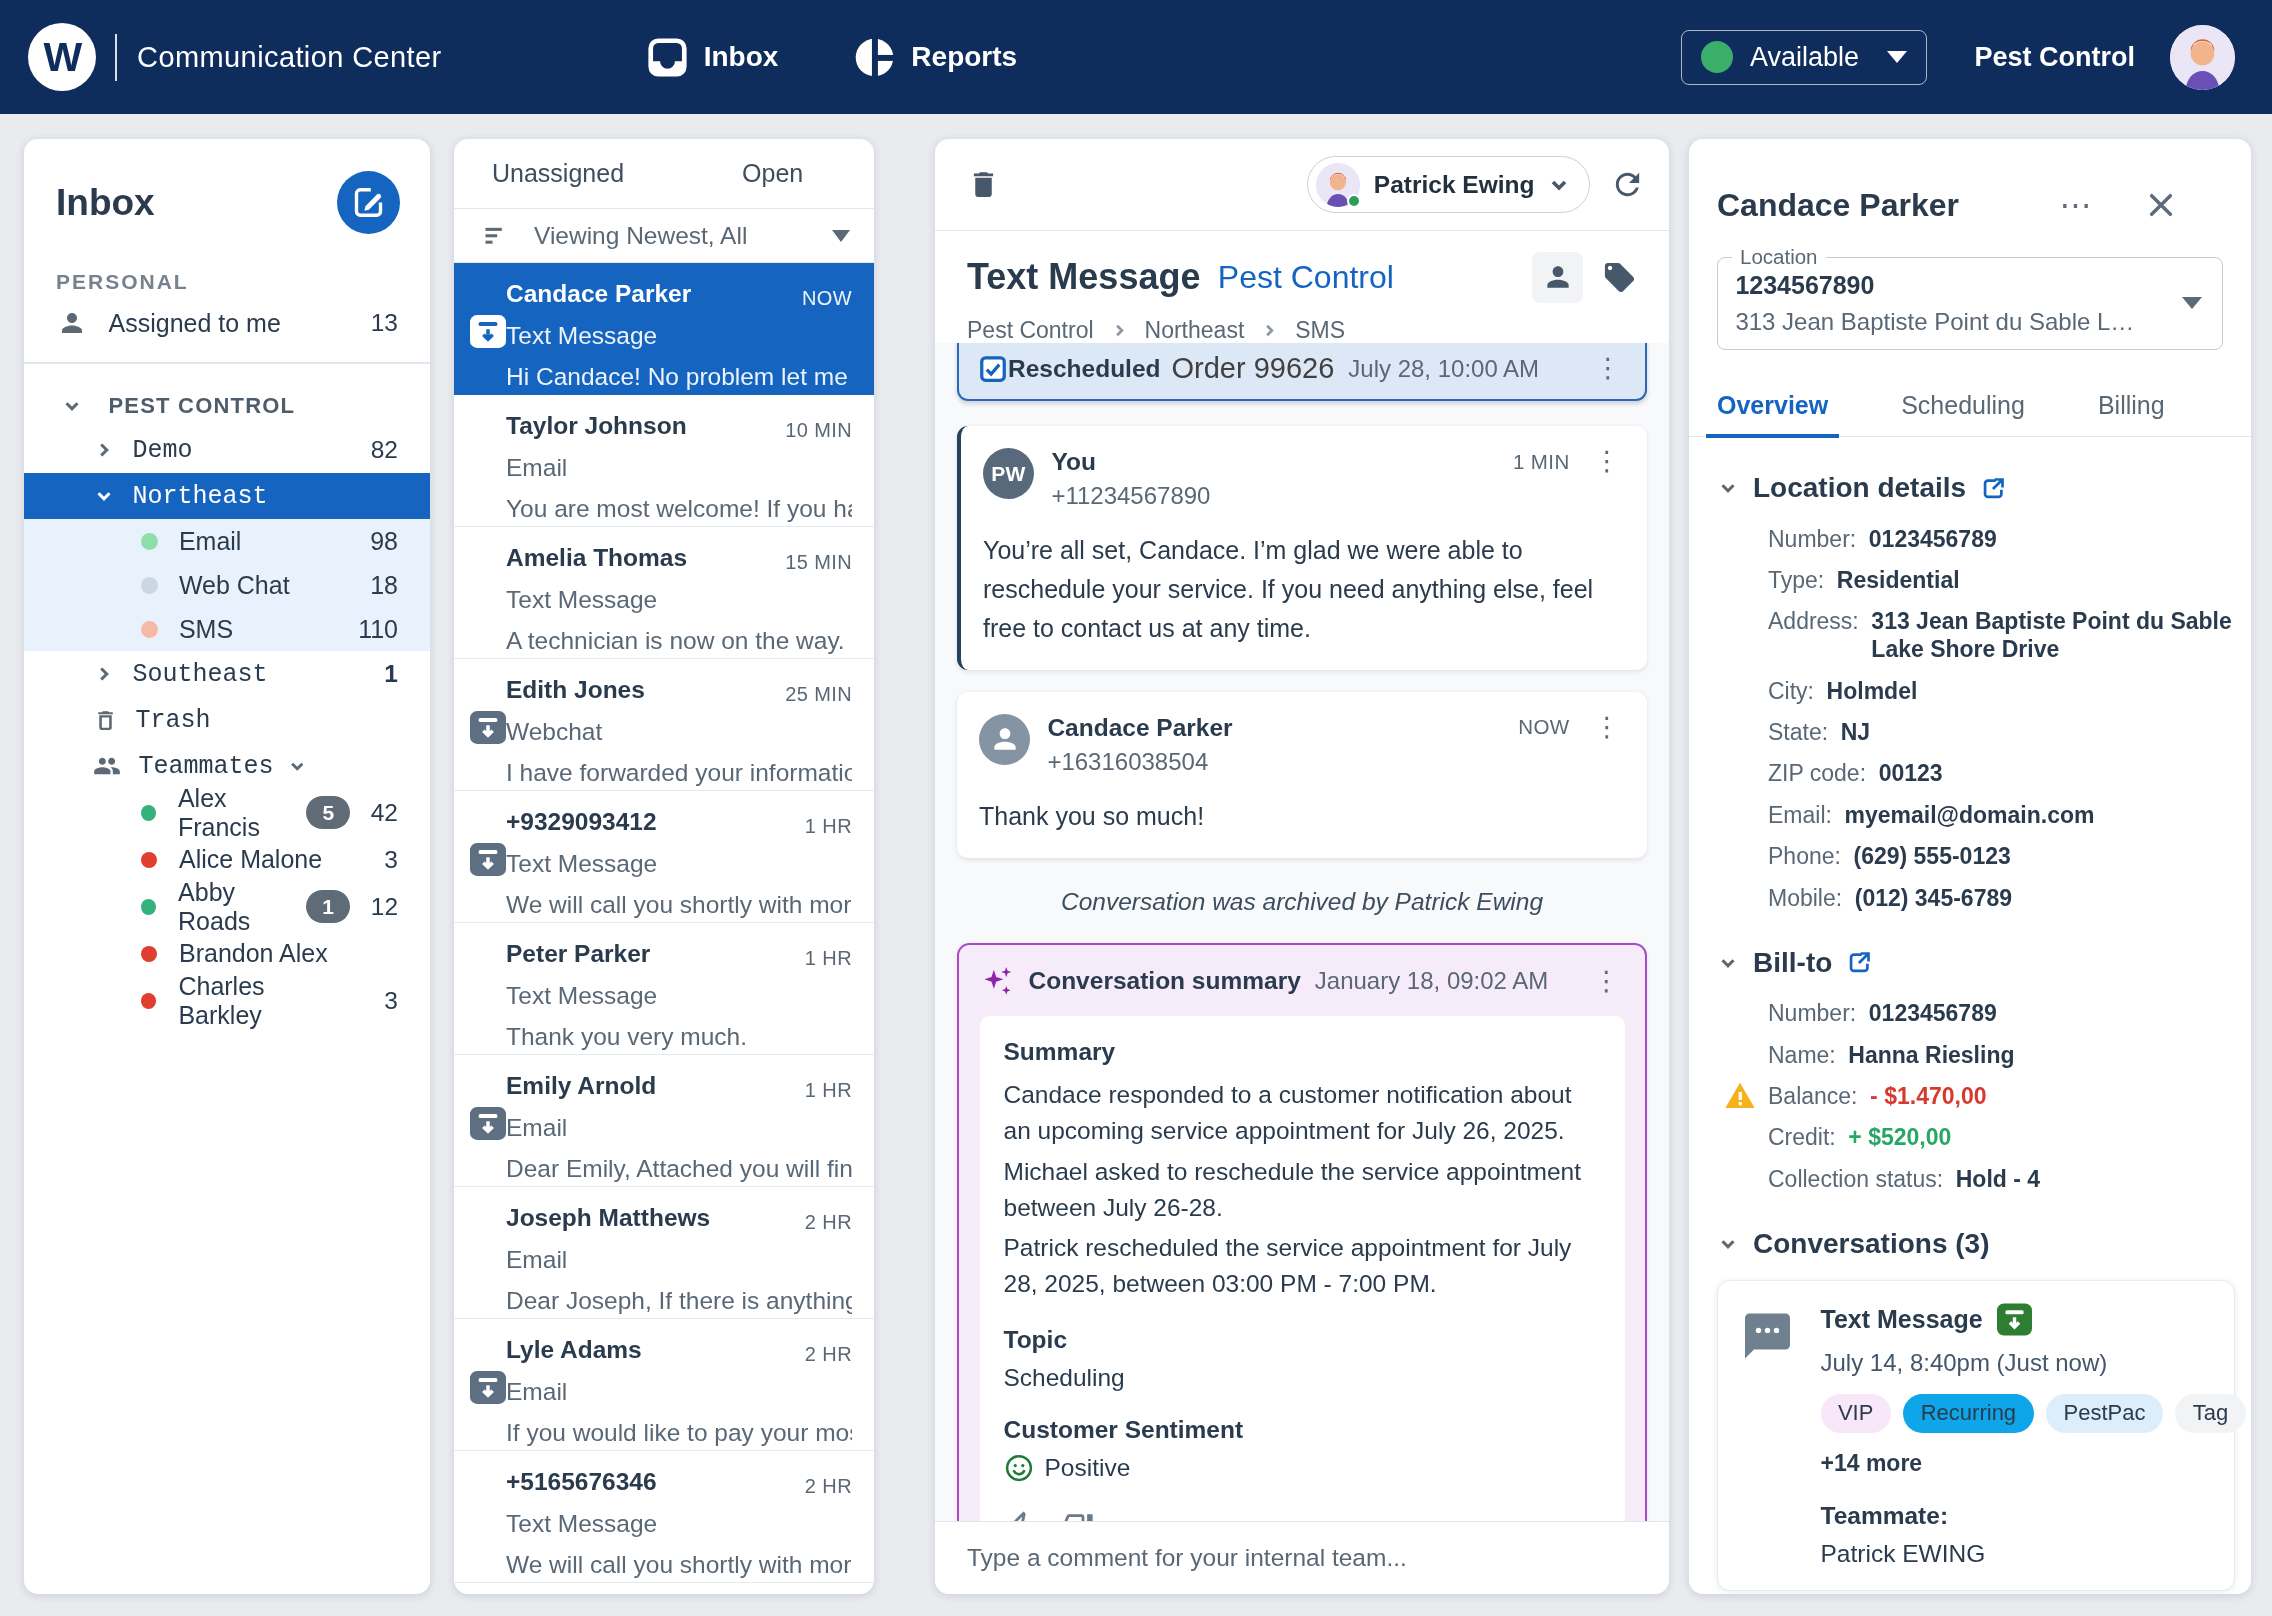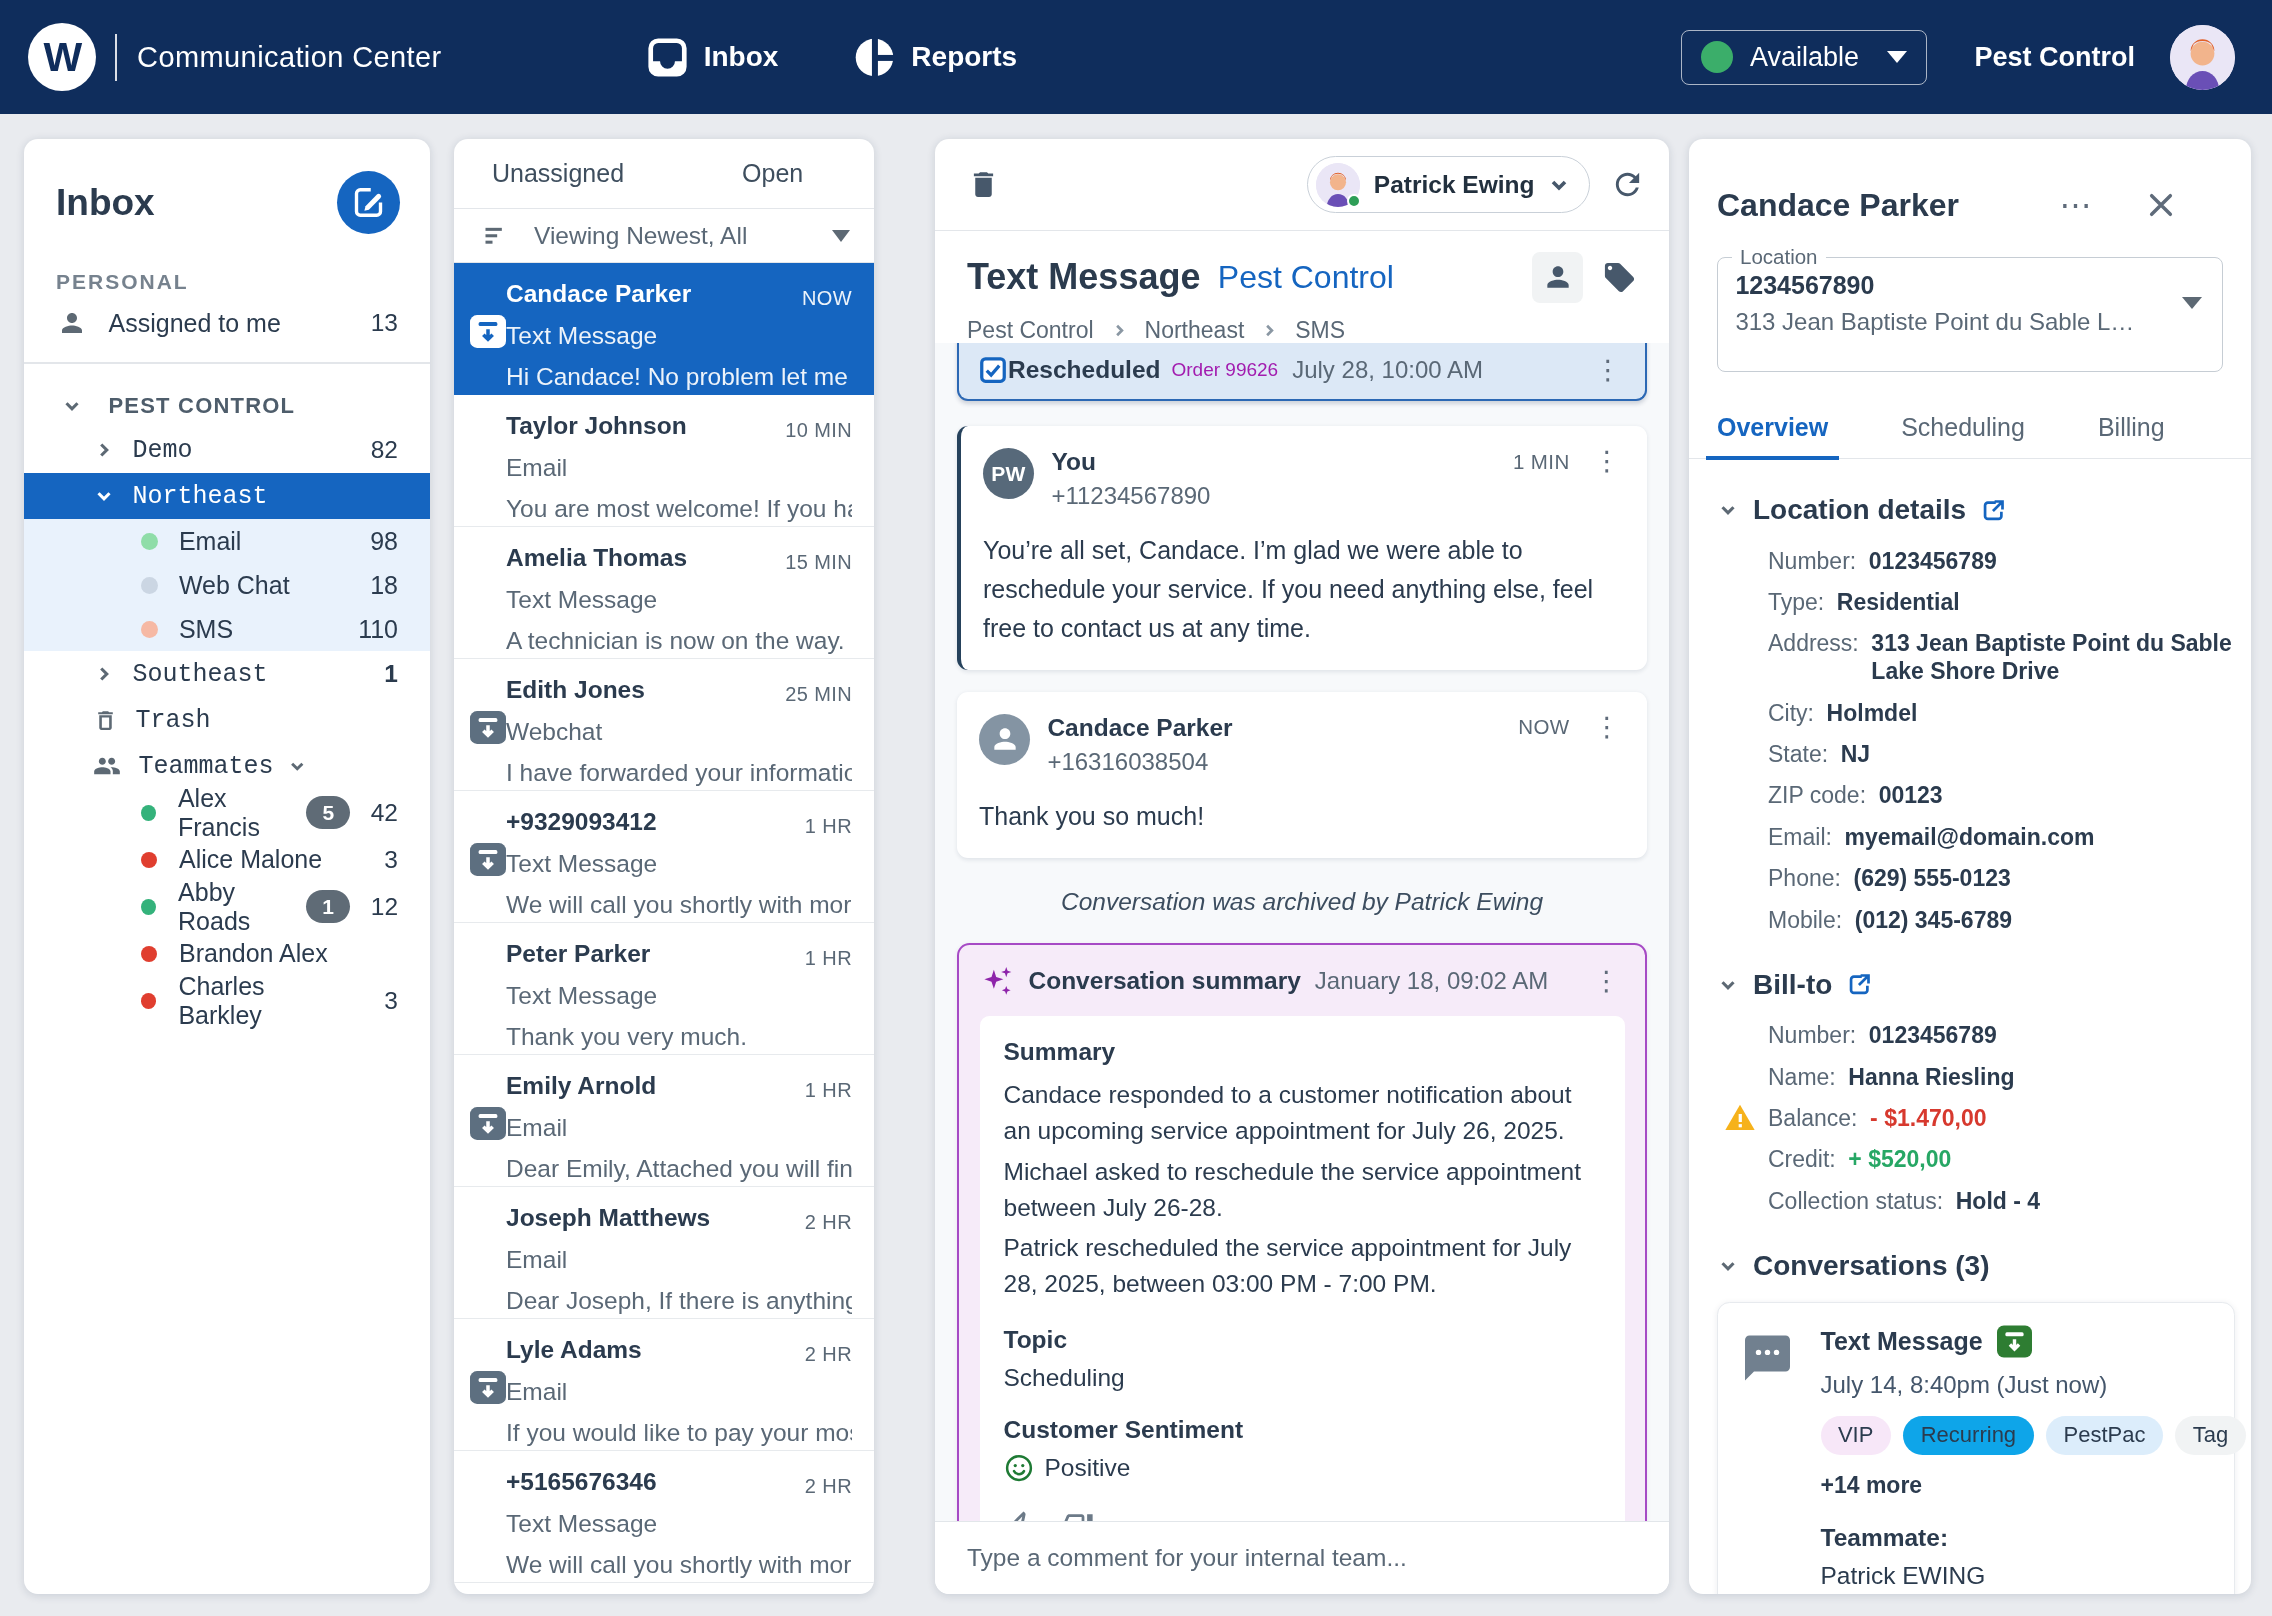--- a/index.html
+++ b/index.html
@@ -89,21 +89,21 @@
   .th-brand { font-size:32px; color:#1565C0; margin-left:17.4px; cursor:pointer; }
   .th-title-icons { margin-left:auto; display:flex; align-items:center; gap:11px; }
   .iconbtn-soft { width:51px; height:51px; border-radius:8px; background:#F1F3F4; display:flex; align-items:center; justify-content:center; cursor:pointer; }
   .iconbtn-plain { width:51px; height:51px; display:flex; align-items:center; justify-content:center; cursor:pointer; }
   .breadcrumb { display:flex; align-items:center; gap:16px; font-size:23px; color:#5A6876; padding:14px 32px 20.5px 32px; border-bottom:1.6px solid #E3E6EA; }
   .bc-sep { stroke:#8A97A3; stroke-width:3.4; fill:none; }
   .msgs { position:absolute; left:0; right:0; top:204px; bottom:73px; background:#F7F9FB; overflow:hidden; padding:0 22px; }
   .resched-card { margin-top:-30px; height:88px; background:#DCE8F6; border:2.4px solid #2C68B4; border-top:none; border-radius:0 0 11px 11px; display:flex; align-items:flex-end; padding:0 19px 14px 19px; box-shadow:0 2.4px 4.7px rgba(20,40,70,.18); }
   .resched-row { display:flex; align-items:center; width:100%; }
   .resched-label { font-size:24.5px; font-weight:700; color:#2B3B4E; }
-  .resched-order { font-size:19px; color:#a21caf; margin-left:11px; cursor:pointer; }
+  .resched-order { font-size:29px; color:#404040; margin-left:11px; cursor:pointer; }
   .resched-time { font-size:24px; color:#5A6876; margin-left:14px; }
   .msg-card { background:#fff; border-radius:11px; box-shadow:0 1.6px 4.7px rgba(20,40,70,.10); padding:22px; position:relative; }
   .msg-card.agent { border-left:4.7px solid #26425C; margin-top:25px; }
   .msg-card.customer { margin-top:22px; }
   .msg-head { display:flex; align-items:flex-start; }
   .msg-avatar { width:51px; height:51px; border-radius:50%; display:flex; align-items:center; justify-content:center; }
   .msg-avatar.pw { background:#57697A; color:#fff; font-size:21px; font-weight:600; letter-spacing:0.4px; }
   .msg-avatar.cust { background:#8494A3; }
   .msg-id { margin-left:17.4px; }
   .msg-sender { font-size:24.5px; font-weight:700; color:#2B3B4E; }
@@ -128,21 +128,21 @@
   .thumbs svg { cursor:pointer; }
   .composer { position:absolute; left:0; right:0; bottom:0; height:73px; background:#fff; border-top:1.6px solid #E2E6EA; border-radius:0 0 14px 14px; display:flex; align-items:center; padding:0 32px; }
   .composer input { border:none; outline:none; width:100%; font-family:Liberation Sans, sans-serif; font-size:24.5px; color:#2B3B4E; background:transparent; }
   .composer input::placeholder { color:#5A6876; opacity:1; }
 
   
   .rp-head { display:flex; align-items:center; padding:47px 28px 0 28px; }
   .rp-name { font-size:32px; font-weight:700; color:#2B3B4E; }
   .rp-dots { margin-left:auto; margin-right:51px; color:#5F6B7A; font-size:32px; letter-spacing:2.4px; cursor:pointer; }
   .rp-close { cursor:pointer; margin-right:46px; }
-  .loc-box { position:relative; margin:33px 28px 0 28px; border:1.6px solid #C6CDD4; border-radius:8px; height:115px; padding:12.6px 55px 0 17.4px; cursor:pointer; background:#fff; }
+  .loc-box { position:relative; margin:33px 28px 0 28px; border:1.6px solid #C6CDD4; border-radius:8px; height:93px; padding:12.6px 55px 0 17.4px; cursor:pointer; background:#fff; }
   .loc-label { position:absolute; top:-13.4px; left:14px; background:#fff; padding:0 8px; font-size:20.5px; color:#5A6876; }
   .loc-number { font-size:25px; font-weight:700; color:#2B3B4E; }
   .loc-addr { font-size:24px; color:#5A6876; margin-top:8px; white-space:nowrap; overflow:hidden; }
   .loc-caret { position:absolute; right:20.5px; top:39px; width:0; height:0; border-left:10.3px solid transparent; border-right:10.3px solid transparent; border-top:12.6px solid #5D6974; }
   .rp-tabs { display:flex; align-items:flex-end; margin-top:36px; border-bottom:1.6px solid #E3E6EA; padding:0 28px; height:51px; }
   .rp-tab { font-size:25px; color:#5A6876; margin-right:73px; padding-bottom:16px; position:relative; cursor:pointer; }
   .rp-tab.active { color:#1565C0; font-weight:700; }
   .rp-tab.active::after { content:""; position:absolute; left:-11px; right:-11px; bottom:-1.6px; height:4px; background:#1565C0; }
   .rp-scroll { padding:35px 16px 0 28px; }
   .sec-head { display:flex; align-items:center; gap:14px; cursor:pointer; }

